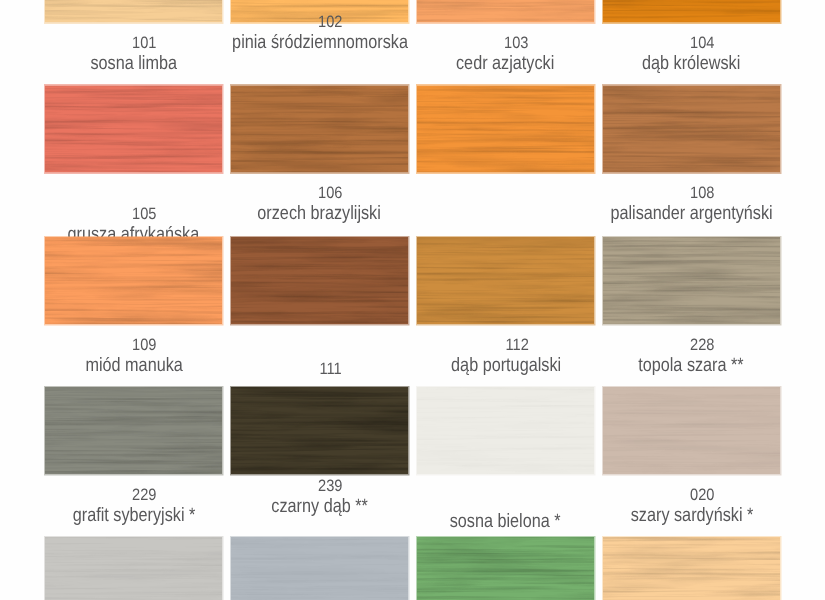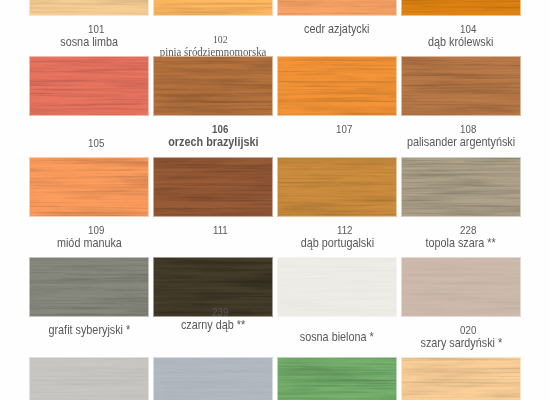--- a/index.html
+++ b/index.html
@@ -10,21 +10,21 @@
   .cell{position:absolute;width:118px;}
   .sw{position:absolute;left:0;top:0;width:118px;height:58px;overflow:hidden;}
   .edge{position:absolute;left:-1px;top:-1px;width:120px;height:60px;pointer-events:none;}
   .sw svg{position:absolute;left:0;top:0;display:block;}
   .lab{position:absolute;left:-30px;top:66px;width:178px;text-align:center;color:#58585a;}
   .t{display:inline-block;white-space:nowrap;}
   .code{font-size:11px;line-height:13px;height:13px;margin-left:15px;}
   .code .t{transform:scaleX(0.885);}
   .nm{font-size:12.8px;line-height:12.4px;height:12.4px;}
   .nm .t{transform:scaleX(0.845);}
-  .lab.single .nm{margin-top:7px;}
+  .lab.single .nm{margin-top:17px;}
   #grain-defs{position:absolute;width:0;height:0;overflow:hidden;}
 </style>
 </head>
 <body>
 
 <div id="sheet">
   <div class="cell" style="left: 30px; top: -43px;">
     <div class="sw" style="width: 118px; height: 58px; background: rgb(246, 206, 149);">
         <svg width="118" height="58">
           <rect width="118" height="58" filter="url(#wh0)" fill="#ffeacb" opacity="0.16"></rect>
@@ -40,35 +40,36 @@
   </div>
   <div class="cell" style="left: 154px; top: -43px;">
     <div class="sw" style="width: 118px; height: 58px; background: rgb(255, 185, 97);">
         <svg width="118" height="58">
           <rect width="118" height="58" filter="url(#wh1)" fill="#ffe0b0" opacity="0.16"></rect>
           <rect width="118" height="58" filter="url(#wf1)" fill="#b76f1c" opacity="0.24"></rect>
           <rect width="118" height="58" filter="url(#wb1)" fill="#a6651a" opacity="0.17"></rect>
         </svg>
       </div>
       <div class="edge" style="box-shadow: rgb(255, 185, 97) 0px 0px 0px 1px inset; opacity: 0.5;"></div>
-    <div class="lab" style="top: 76px; font-family: Liberation Serif, serif;">
+    <div class="lab" style="top: 52px;">
       <div class="code"><span class="t">102</span></div>
       <div class="nm"><span class="t">pinia śródziemnomorska</span></div>
     </div>
   </div>
   <div class="cell" style="left: 278px; top: -43px;">
     <div class="sw" style="width: 118px; height: 58px; background: rgb(249, 164, 102);">
         <svg width="118" height="58">
           <rect width="118" height="58" filter="url(#wh2)" fill="#ffd6b5" opacity="0.16"></rect>
           <rect width="118" height="58" filter="url(#wf2)" fill="#b8622a" opacity="0.24"></rect>
           <rect width="118" height="58" filter="url(#wb2)" fill="#a85a24" opacity="0.18"></rect>
         </svg>
       </div>
       <div class="edge" style="box-shadow: rgb(249, 164, 102) 0px 0px 0px 1px inset; opacity: 0.5;"></div>
     <div class="lab" style="top: 66px;">
+      <div class="code"><span class="t">103</span></div>
       <div class="nm"><span class="t">cedr azjatycki</span></div>
     </div>
   </div>
   <div class="cell" style="left: 402px; top: -43px;">
     <div class="sw" style="width: 118px; height: 58px; background: rgb(224, 131, 19);">
         <svg width="118" height="58">
           <rect width="118" height="58" filter="url(#wh3)" fill="#ffc96a" opacity="0.15"></rect>
           <rect width="118" height="58" filter="url(#wf3)" fill="#8e5a06" opacity="0.26"></rect>
           <rect width="118" height="58" filter="url(#wb3)" fill="#7d4f05" opacity="0.18"></rect>
         </svg>
@@ -83,47 +84,47 @@
     <div class="sw" style="width: 118px; height: 58px; background: rgb(233, 116, 96);">
         <svg width="118" height="58">
           <rect width="118" height="58" filter="url(#wh4)" fill="#ffb5a4" opacity="0.16"></rect>
           <rect width="118" height="58" filter="url(#wf4)" fill="#8d3020" opacity="0.28"></rect>
           <rect width="118" height="58" filter="url(#wb4)" fill="#7d2a1a" opacity="0.2"></rect>
         </svg>
       </div>
       <div class="edge" style="box-shadow: rgb(233, 116, 96) 0px 0px 0px 1px inset; opacity: 0.5;"></div>
     <div class="lab" style="top: 80px;">
       <div class="code"><span class="t">105</span></div>
+      <div class="nm"><span class="t">grusza afrykańska</span></div>
     </div>
   </div>
   <div class="cell" style="left: 154px; top: 57px;">
     <div class="sw" style="width: 118px; height: 58px; background: rgb(180, 114, 62);">
         <svg width="118" height="58">
           <rect width="118" height="58" filter="url(#wh5)" fill="#e8bb85" opacity="0.17"></rect>
           <rect width="118" height="58" filter="url(#wf5)" fill="#53360f" opacity="0.27"></rect>
           <rect width="118" height="58" filter="url(#wb5)" fill="#4a3010" opacity="0.24"></rect>
         </svg>
       </div>
       <div class="edge" style="box-shadow: rgb(180, 114, 62) 0px 0px 0px 1px inset; opacity: 0.5;"></div>
-    <div class="lab" style="top: 66px; font-weight: bold;">
+    <div class="lab" style="top: 66px;">
       <div class="code"><span class="t">106</span></div>
       <div class="nm"><span class="t">orzech brazylijski</span></div>
     </div>
   </div>
   <div class="cell" style="left: 278px; top: 57px;">
     <div class="sw" style="width: 118px; height: 58px; background: rgb(244, 148, 55);">
         <svg width="118" height="58">
           <rect width="118" height="58" filter="url(#wh6)" fill="#ffc38e" opacity="0.16"></rect>
           <rect width="118" height="58" filter="url(#wf6)" fill="#9a4a12" opacity="0.26"></rect>
           <rect width="118" height="58" filter="url(#wb6)" fill="#8b4210" opacity="0.18"></rect>
         </svg>
       </div>
       <div class="edge" style="box-shadow: rgb(244, 148, 55) 0px 0px 0px 1px inset; opacity: 0.5;"></div>
     <div class="lab" style="top: 66px;">
-      <div class="code"><span class="t">107</span></div>
     </div>
   </div>
   <div class="cell" style="left: 402px; top: 57px;">
     <div class="sw" style="width: 118px; height: 58px; background: rgb(185, 121, 72);">
         <svg width="118" height="58">
           <rect width="118" height="58" filter="url(#wh7)" fill="#e7b27d" opacity="0.18"></rect>
           <rect width="118" height="58" filter="url(#wf7)" fill="#4a3110" opacity="0.3"></rect>
           <rect width="118" height="58" filter="url(#wb7)" fill="#3e280c" opacity="0.24"></rect>
         </svg>
       </div>
@@ -149,21 +150,21 @@
   </div>
   <div class="cell" style="left: 154px; top: 158px;">
     <div class="sw" style="width: 118px; height: 58px; background: rgb(152, 91, 55);">
         <svg width="118" height="58">
           <rect width="118" height="58" filter="url(#wh9)" fill="#d09a72" opacity="0.18"></rect>
           <rect width="118" height="58" filter="url(#wf9)" fill="#471f0d" opacity="0.3"></rect>
           <rect width="118" height="58" filter="url(#wb9)" fill="#3c1a0a" opacity="0.26"></rect>
         </svg>
       </div>
       <div class="edge" style="box-shadow: rgb(152, 91, 55) 0px 0px 0px 1px inset; opacity: 0.5;"></div>
-    <div class="lab" style="top: 66px;">
+    <div class="lab" style="top: 82px;">
       <div class="code"><span class="t">111</span></div>
     </div>
   </div>
   <div class="cell" style="left: 278px; top: 158px;">
     <div class="sw" style="width: 118px; height: 58px; background: rgb(205, 141, 62);">
         <svg width="118" height="58">
           <rect width="118" height="58" filter="url(#wh10)" fill="#f0c489" opacity="0.16"></rect>
           <rect width="118" height="58" filter="url(#wf10)" fill="#7a5320" opacity="0.24"></rect>
           <rect width="118" height="58" filter="url(#wb10)" fill="#6b471a" opacity="0.18"></rect>
         </svg>
@@ -191,33 +192,34 @@
   <div class="cell" style="left: 30px; top: 258px;">
     <div class="sw" style="width: 118px; height: 58px; background: rgb(135, 137, 126);">
         <svg width="118" height="58">
           <rect width="118" height="58" filter="url(#wh12)" fill="#c2c3b6" opacity="0.176"></rect>
           <rect width="118" height="58" filter="url(#wf12)" fill="#46443a" opacity="0.242"></rect>
           <rect width="118" height="58" filter="url(#wb12)" fill="#3d3b32" opacity="0.198"></rect>
         </svg>
       </div>
       <div class="edge" style="box-shadow: rgb(135, 137, 126) 0px 0px 0px 1px inset; opacity: 0.5;"></div>
     <div class="lab" style="top: 66px;">
+      <div class="code"><span class="t">229</span></div>
       <div class="nm"><span class="t">grafit syberyjski *</span></div>
     </div>
   </div>
   <div class="cell" style="left: 154px; top: 258px;">
     <div class="sw" style="width: 118px; height: 58px; background: rgb(69, 61, 42);">
         <svg width="118" height="58">
           <rect width="118" height="58" filter="url(#wh13)" fill="#6f6650" opacity="0.286"></rect>
           <rect width="118" height="58" filter="url(#wf13)" fill="#1a160e" opacity="0.442"></rect>
           <rect width="118" height="58" filter="url(#wb13)" fill="#151209" opacity="0.39"></rect>
         </svg>
       </div>
       <div class="edge" style="box-shadow: rgb(69, 61, 42) 0px 0px 0px 1px inset; opacity: 0.5;"></div>
-    <div class="lab" style="top: 48px; text-decoration: underline;">
+    <div class="lab" style="top: 60px; text-decoration: underline;">
       <div class="code"><span class="t">239</span></div>
       <div class="nm"><span class="t">czarny dąb **</span></div>
     </div>
   </div>
   <div class="cell" style="left: 278px; top: 258px;">
     <div class="sw" style="width: 118px; height: 58px; background: rgb(237, 236, 230);">
         <svg width="118" height="58">
           <rect width="118" height="58" filter="url(#wh14)" fill="#ffffff" opacity="0.026"></rect>
           <rect width="118" height="58" filter="url(#wf14)" fill="#c9c5bc" opacity="0.039"></rect>
           <rect width="118" height="58" filter="url(#wb14)" fill="#d6d2c9" opacity="0.028"></rect>

